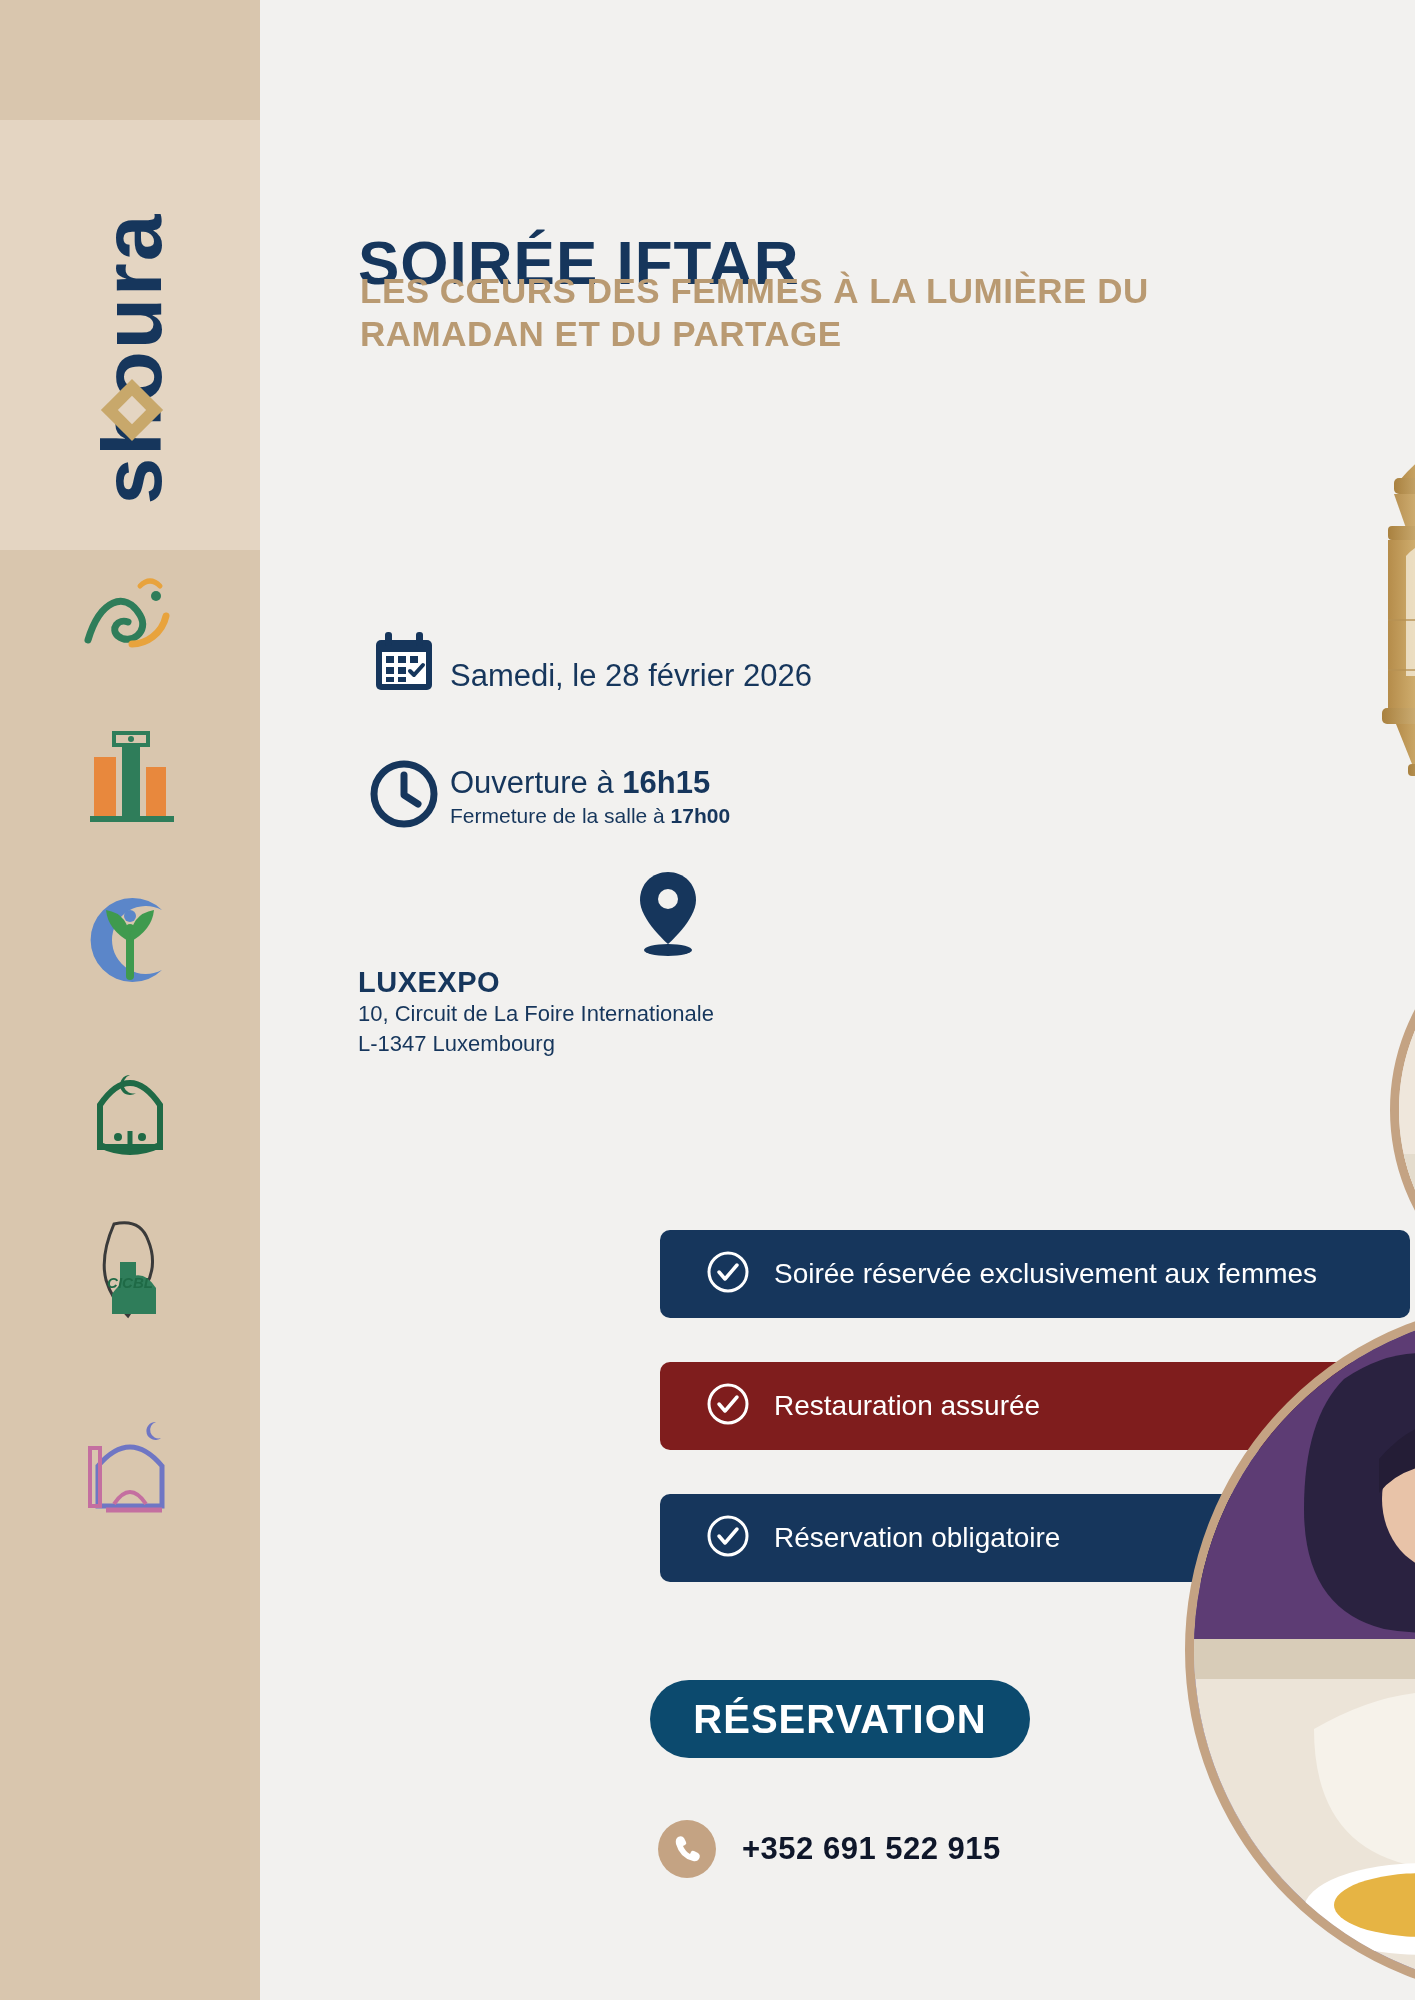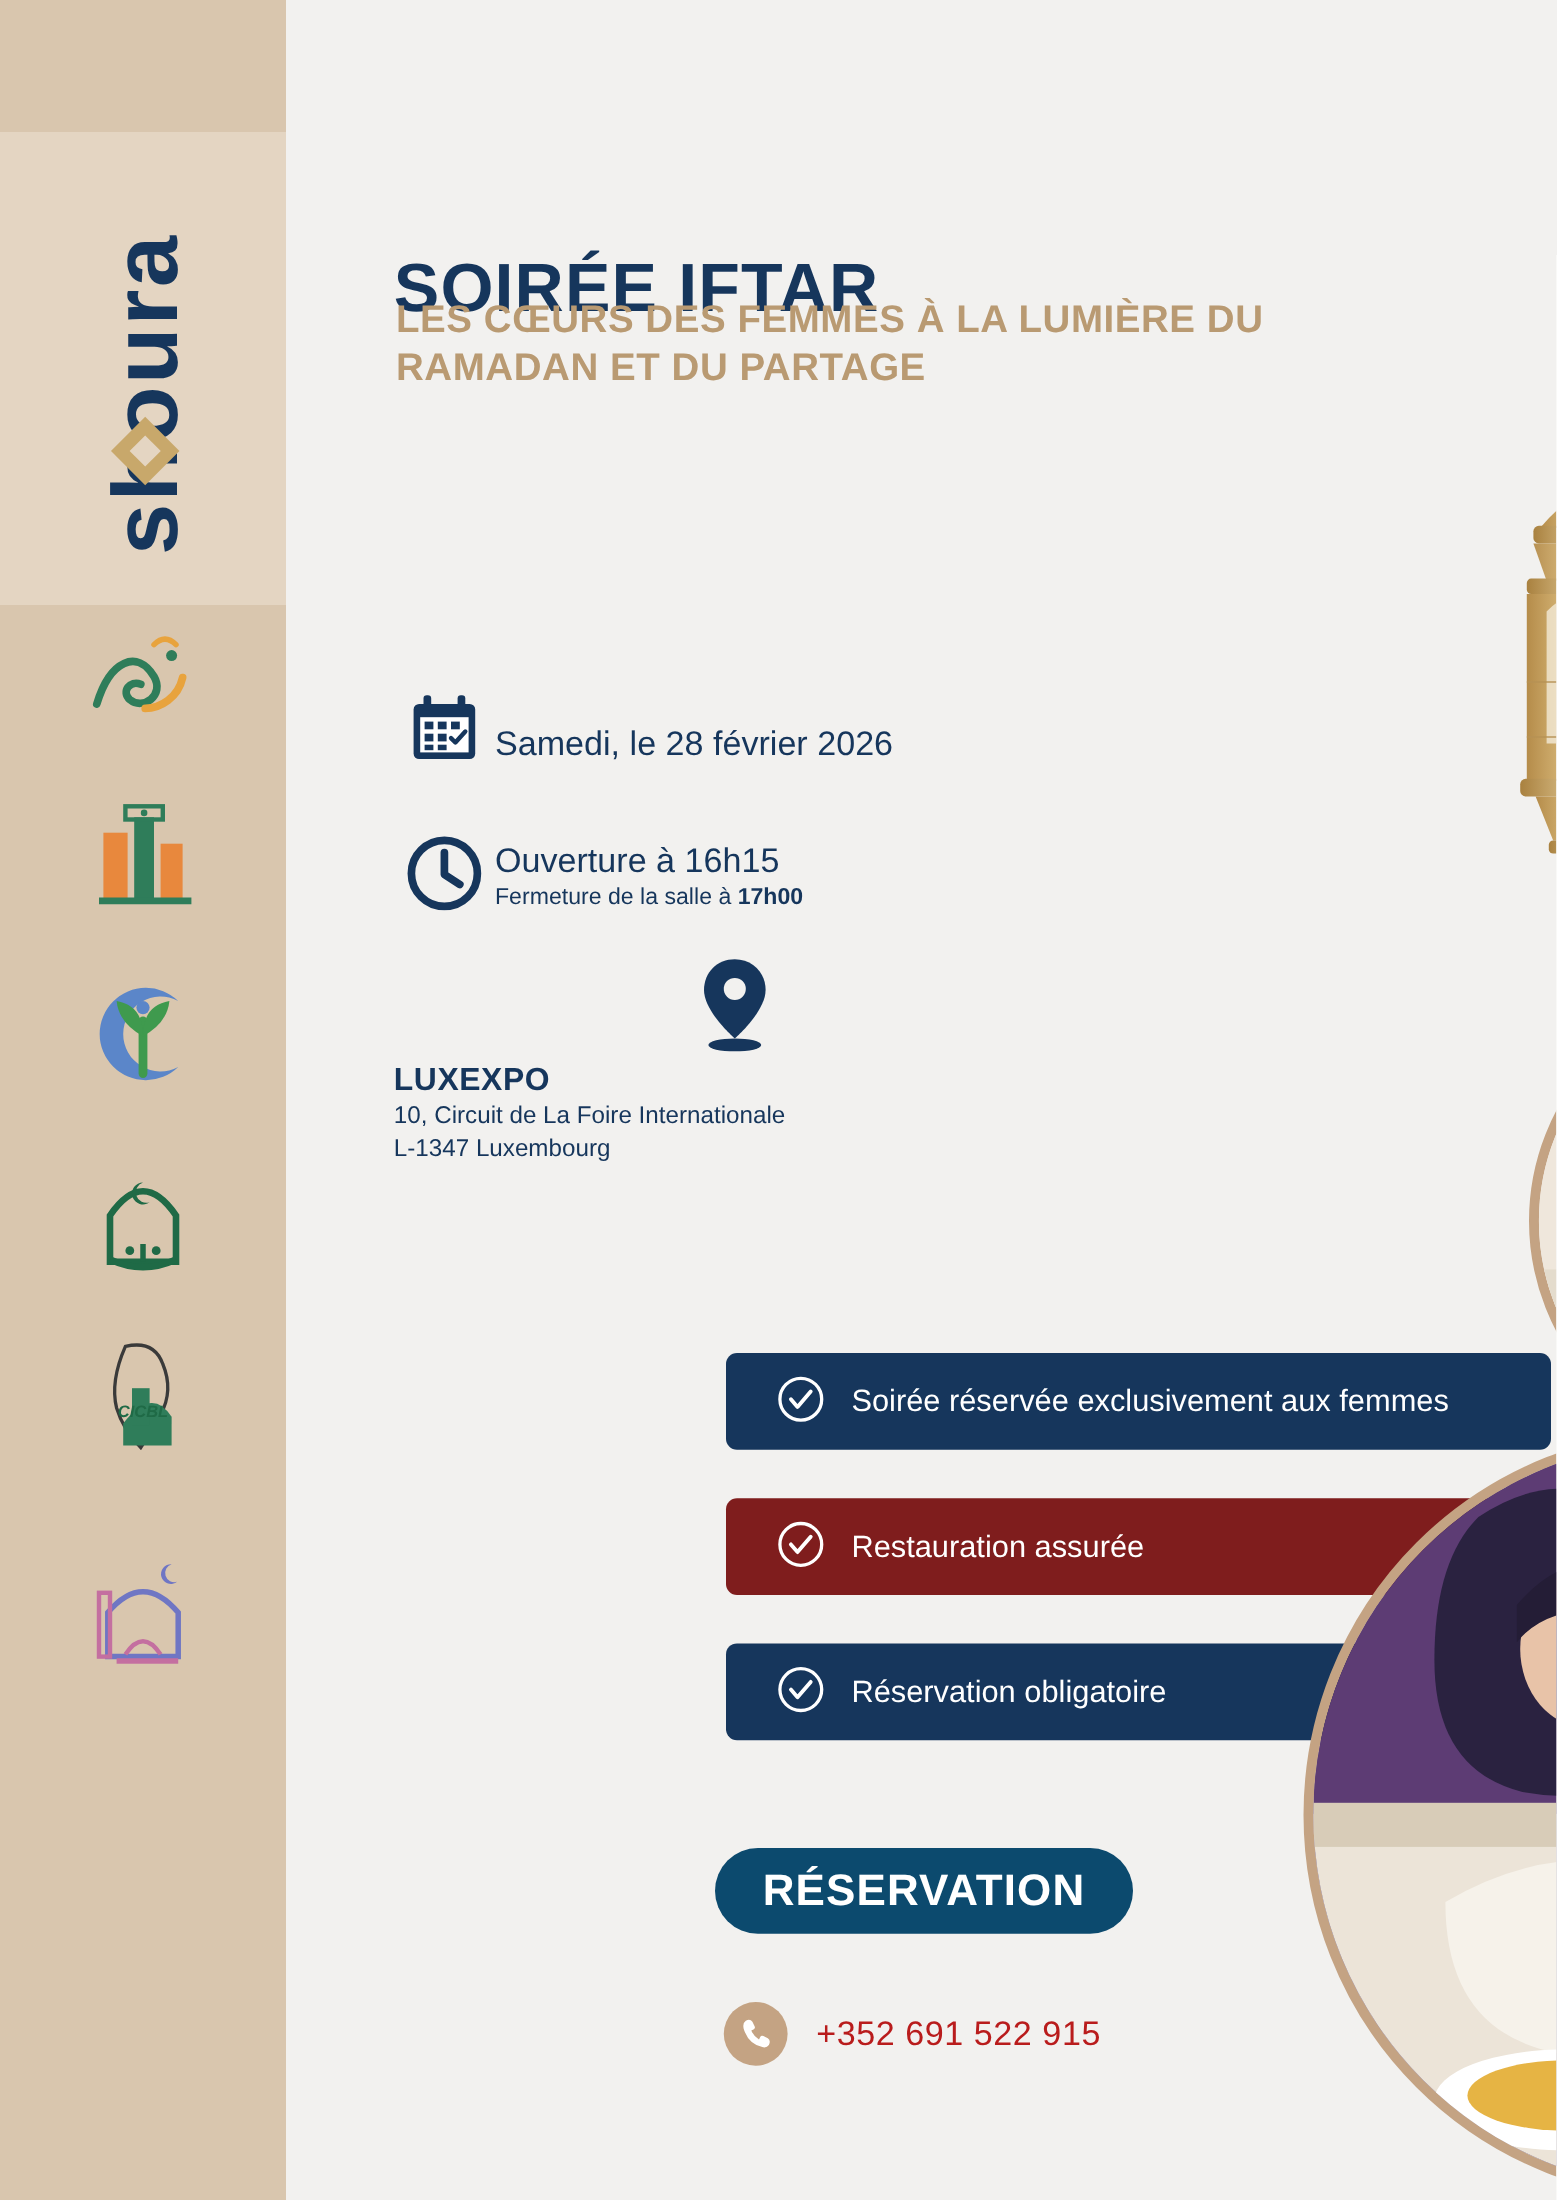--- a/index.html
+++ b/index.html
@@ -127,21 +127,21 @@
     flex: 0 0 92px;
     display: flex;
     justify-content: center;
     align-items: flex-start;
   }
   .info-text { padding-top: 4px; }
   .info-main {
     font-size: 31px;
     color: #16365c;
   }
-  .info-main b { font-weight: normal; }
+  .info-main b { font-weight: bold; }
   .info-sub {
     font-size: 21px;
     color: #16365c;
     margin-top: 3px;
   }
   .info-sub b { font-weight: bold; }
   .place-name {
     font-size: 29px;
     font-weight: bold;
     color: #16365c;
@@ -211,22 +211,23 @@
     height: 58px;
     border-radius: 50%;
     background: #c4a383;
     display: flex;
     align-items: center;
     justify-content: center;
     margin-right: 26px;
   }
   .phone-number {
     font-size: 31px;
-    color: #b91c1c;
+    color: #0f172a;
     letter-spacing: 0.5px;
+    font-weight: bold;
   }
 
   
   .lantern {
     position: absolute;
     left: 1070px;
     top: 370px;
     width: 260px;
     height: 470px;
   }

